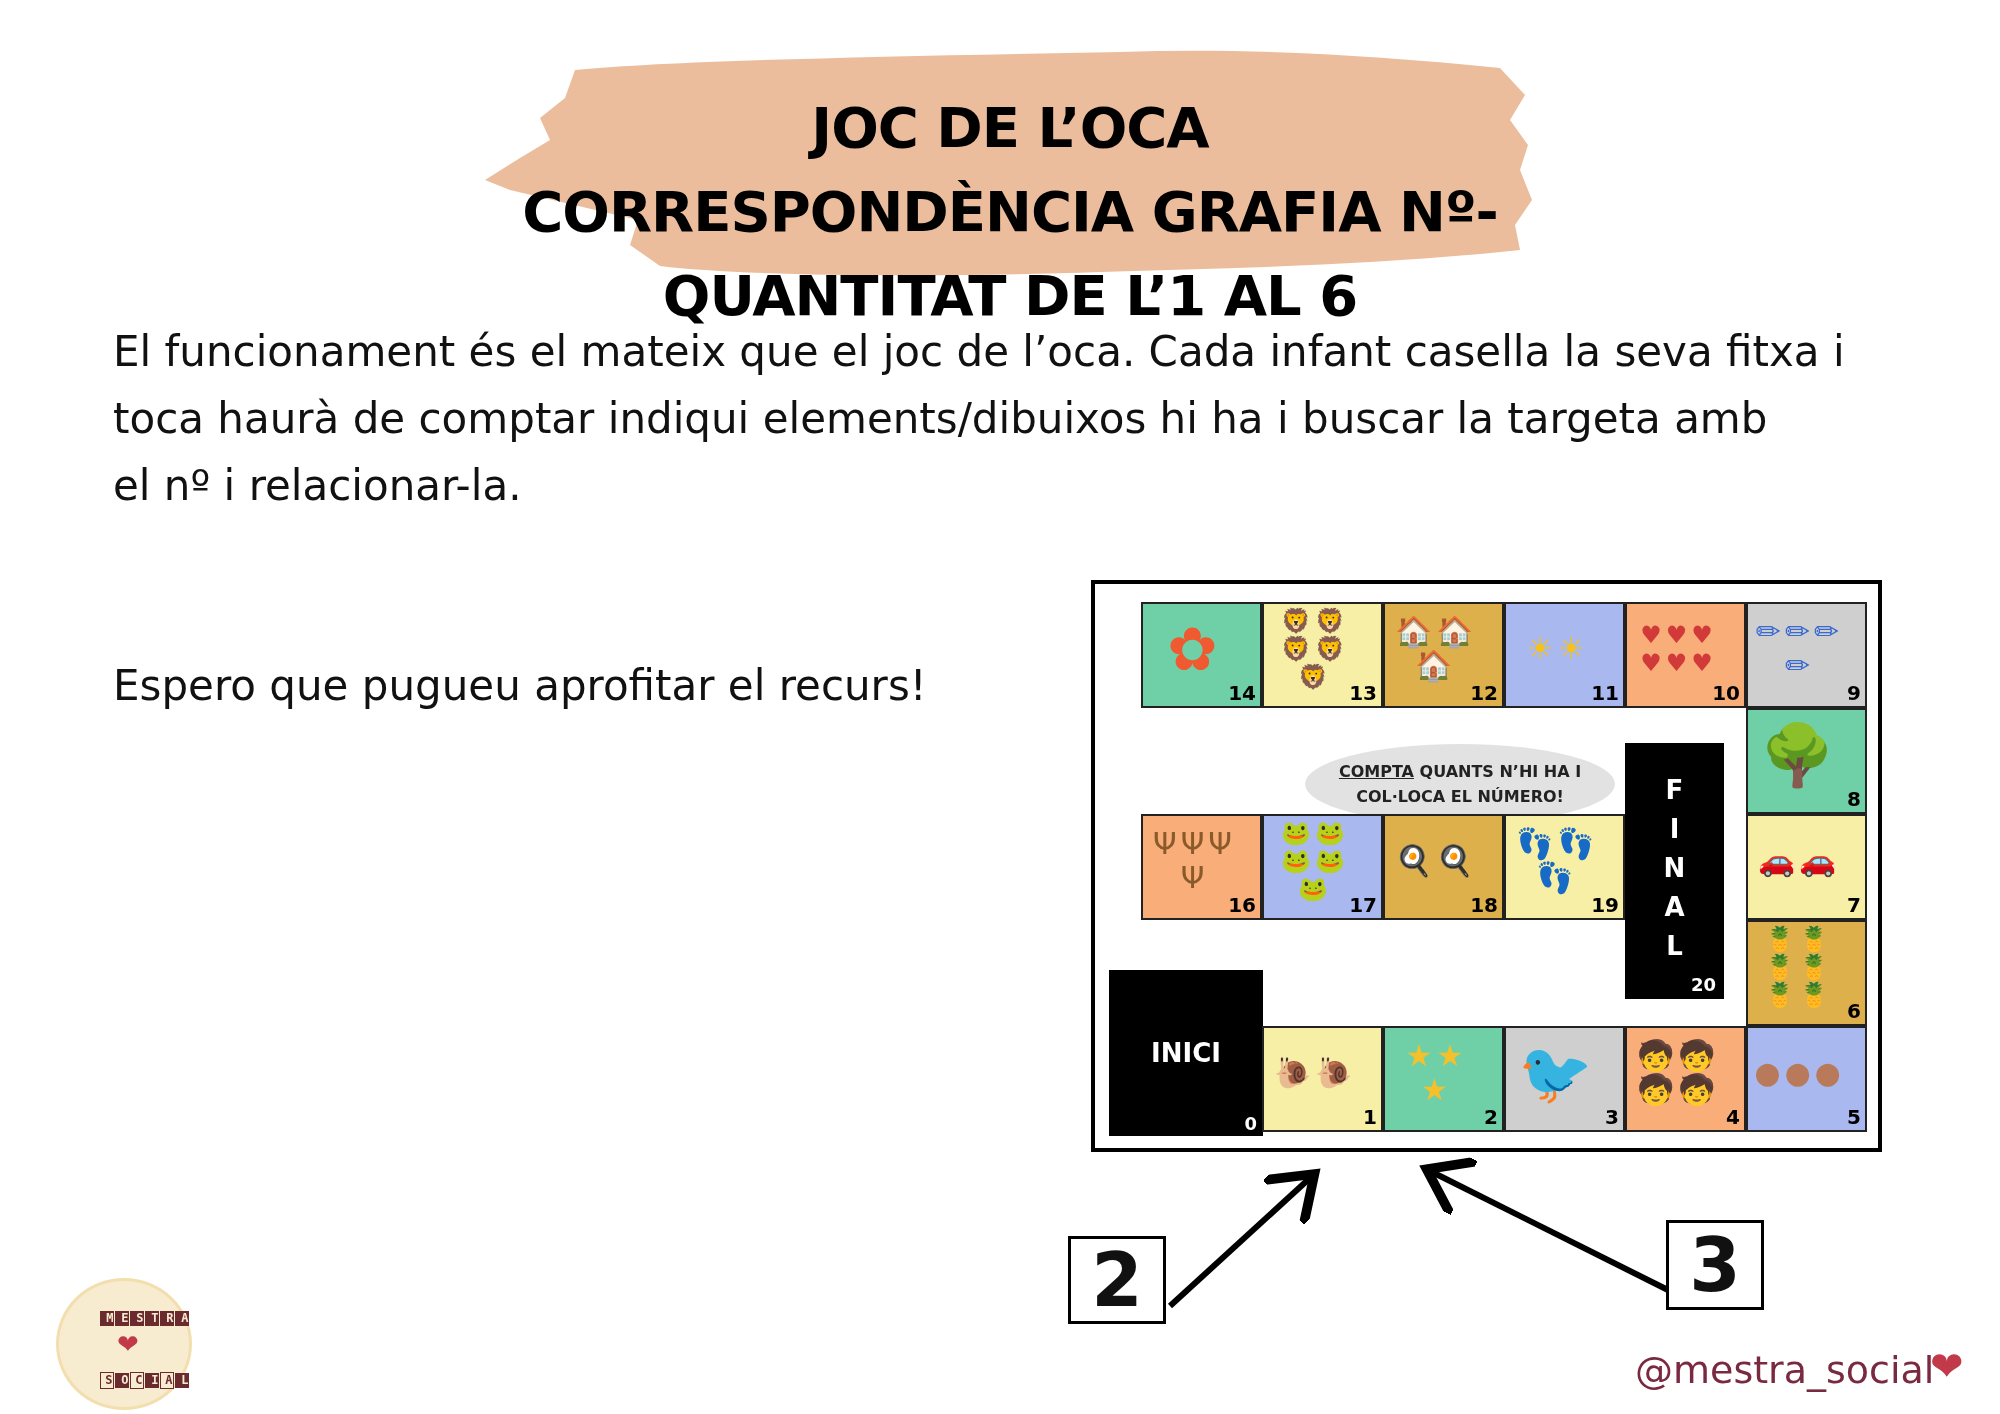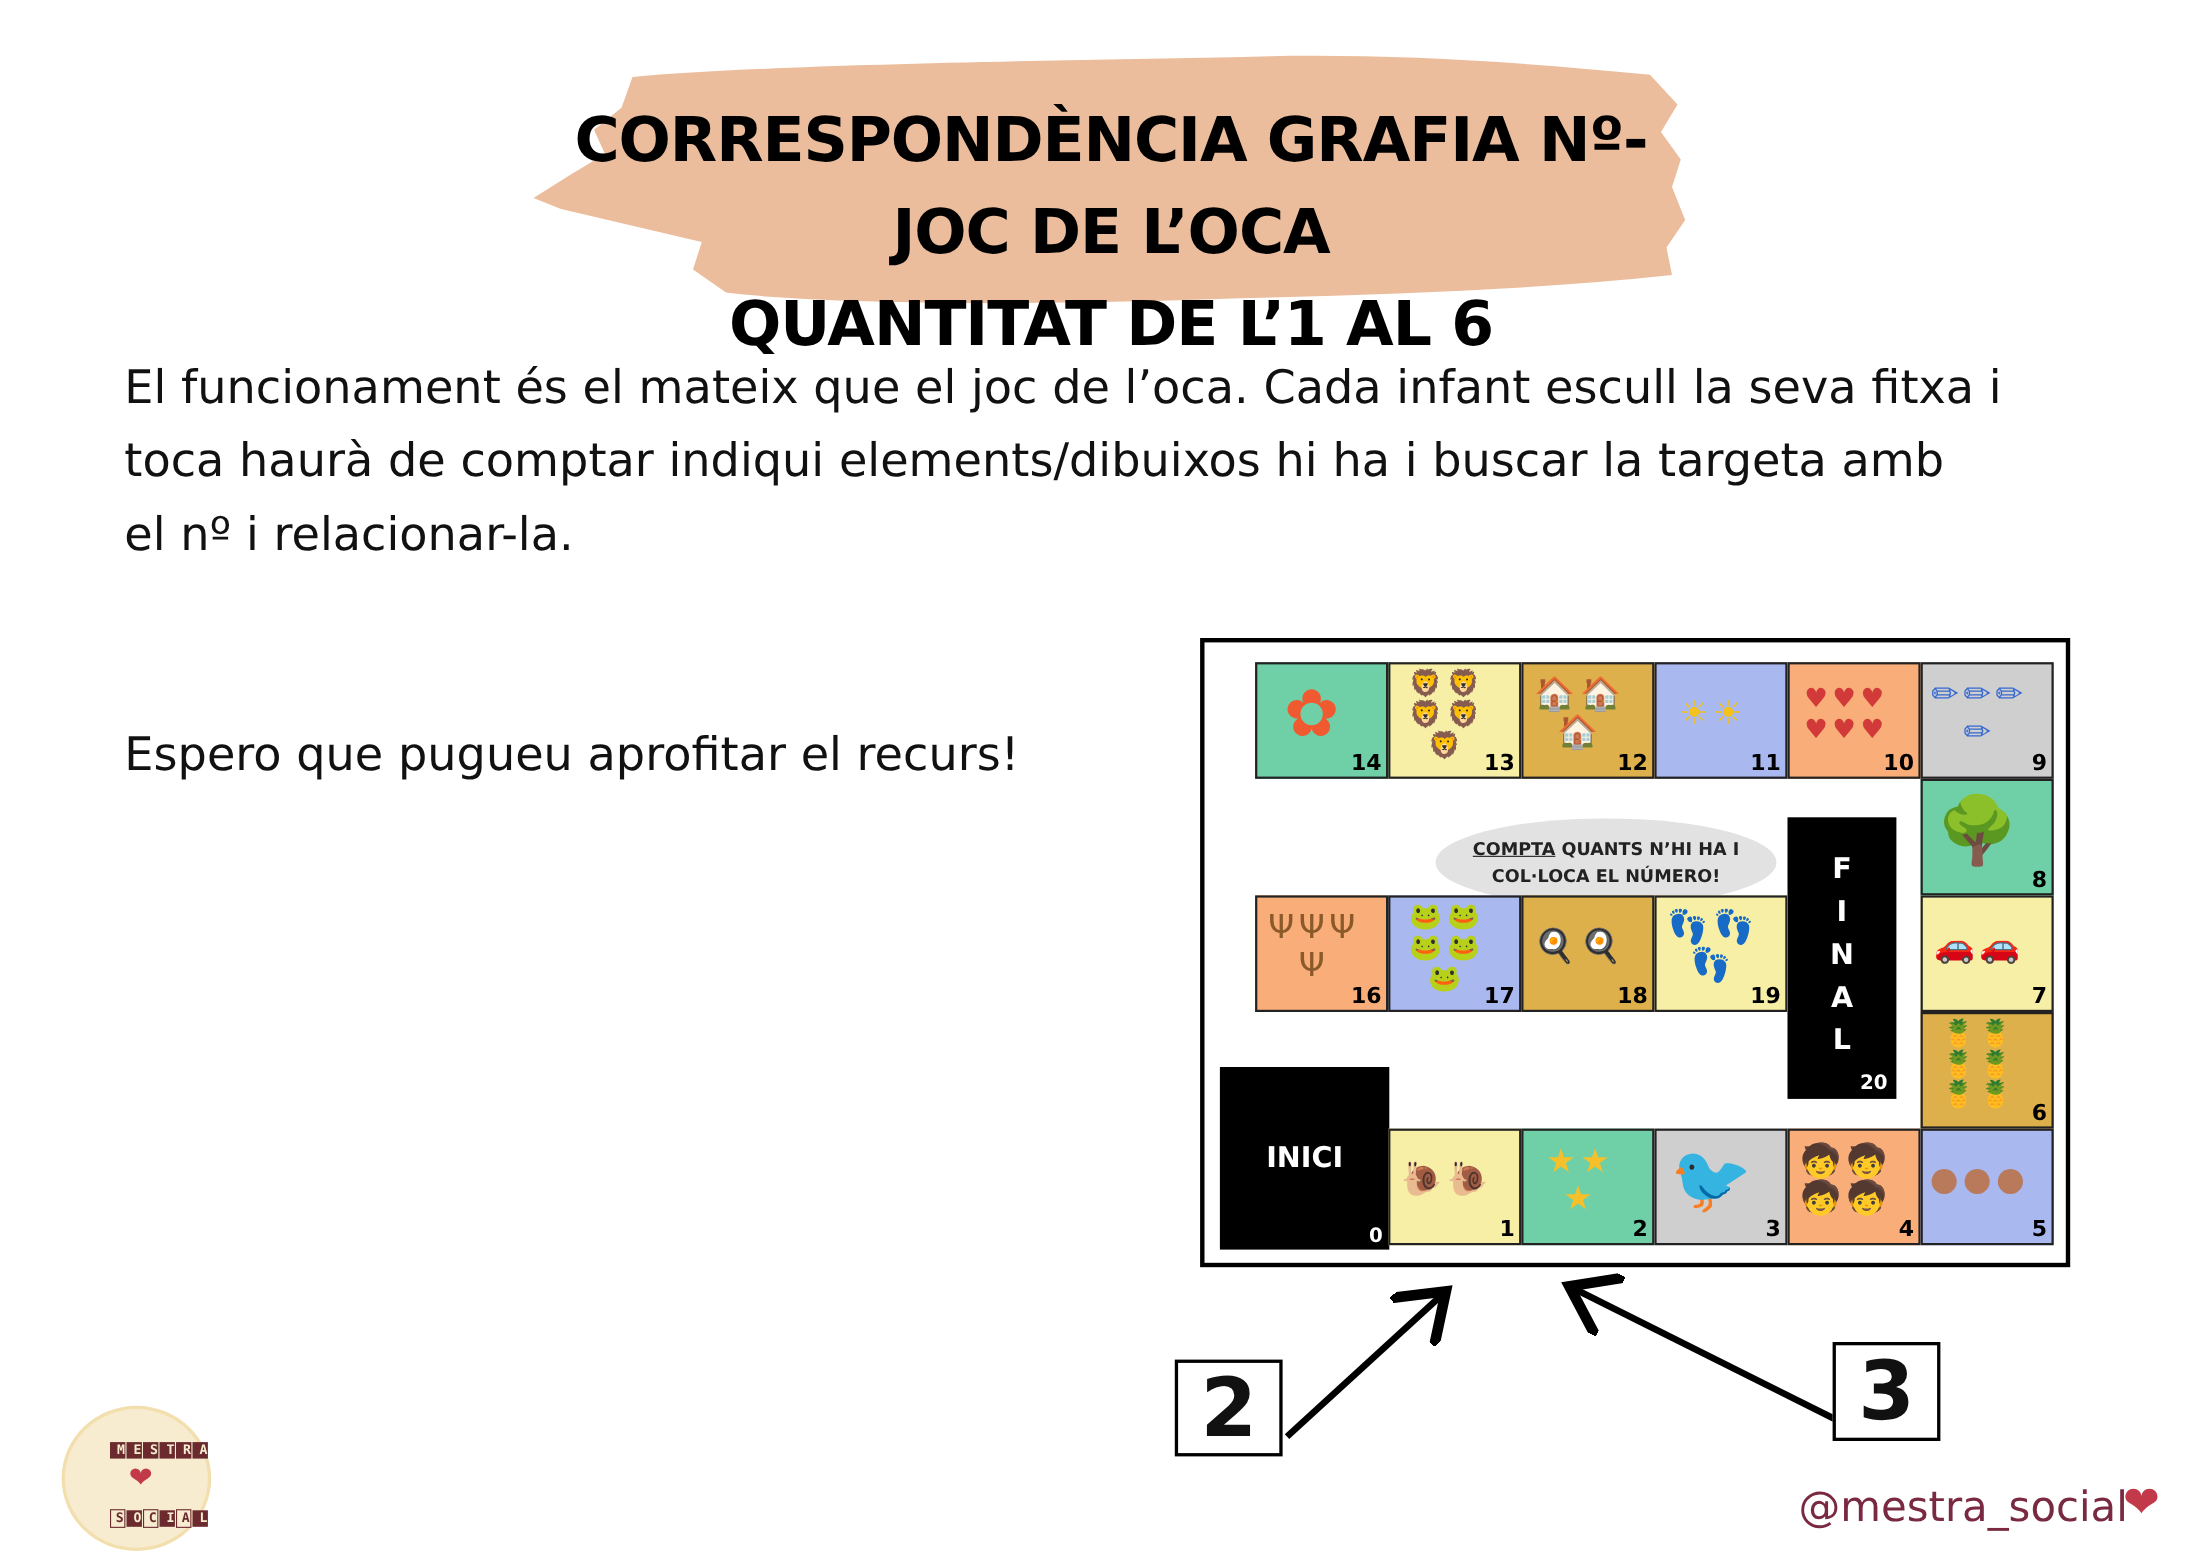--- a/index.html
+++ b/index.html
@@ -65,28 +65,28 @@
   .handle-icon { position: absolute; left: 1930px; top: 1343px; font-size: 40px; color: #c23a4a; }
 </style>
 </head>
 <body>
 
 <div class="title-wrap">
   <svg class="brush" viewBox="0 0 1060 250" preserveAspectRatio="none">
     <path d="M95 30 C200 20 420 16 640 12 C760 8 880 14 1020 28 L1045 55 L1030 80 L1048 105 L1040 130 L1052 160 L1035 185 L1040 210 C900 225 760 228 620 232 C450 238 260 236 180 226 L150 205 L158 180 L30 150 L5 140 L40 118 L70 100 L60 78 L85 58 Z" fill="#ebbd9c"></path>
   </svg>
   <div class="title">
+    <span>JOC DE L’OCA</span>
     <span>CORRESPONDÈNCIA GRAFIA Nº-</span>
-    <span>JOC DE L’OCA</span>
     <span>QUANTITAT DE L’1 AL 6</span>
   </div>
 </div>
 
 <div class="body-text">
-  <p>El funcionament és el mateix que el joc de l’oca. Cada infant escull la seva fitxa i</p>
+  <p>El funcionament és el mateix que el joc de l’oca. Cada infant casella la seva fitxa i</p>
   <p>toca haurà de comptar indiqui elements/dibuixos hi ha i buscar la targeta amb</p>
   <p>el nº i relacionar-la.</p>
 </div>
 <div class="closing">Espero que pugueu aprofitar el recurs!</div>
 
 <div class="board" id="board">
   <div class="inici">
     <div class="label">INICI</div>
     <div class="num">0</div>
   </div>

